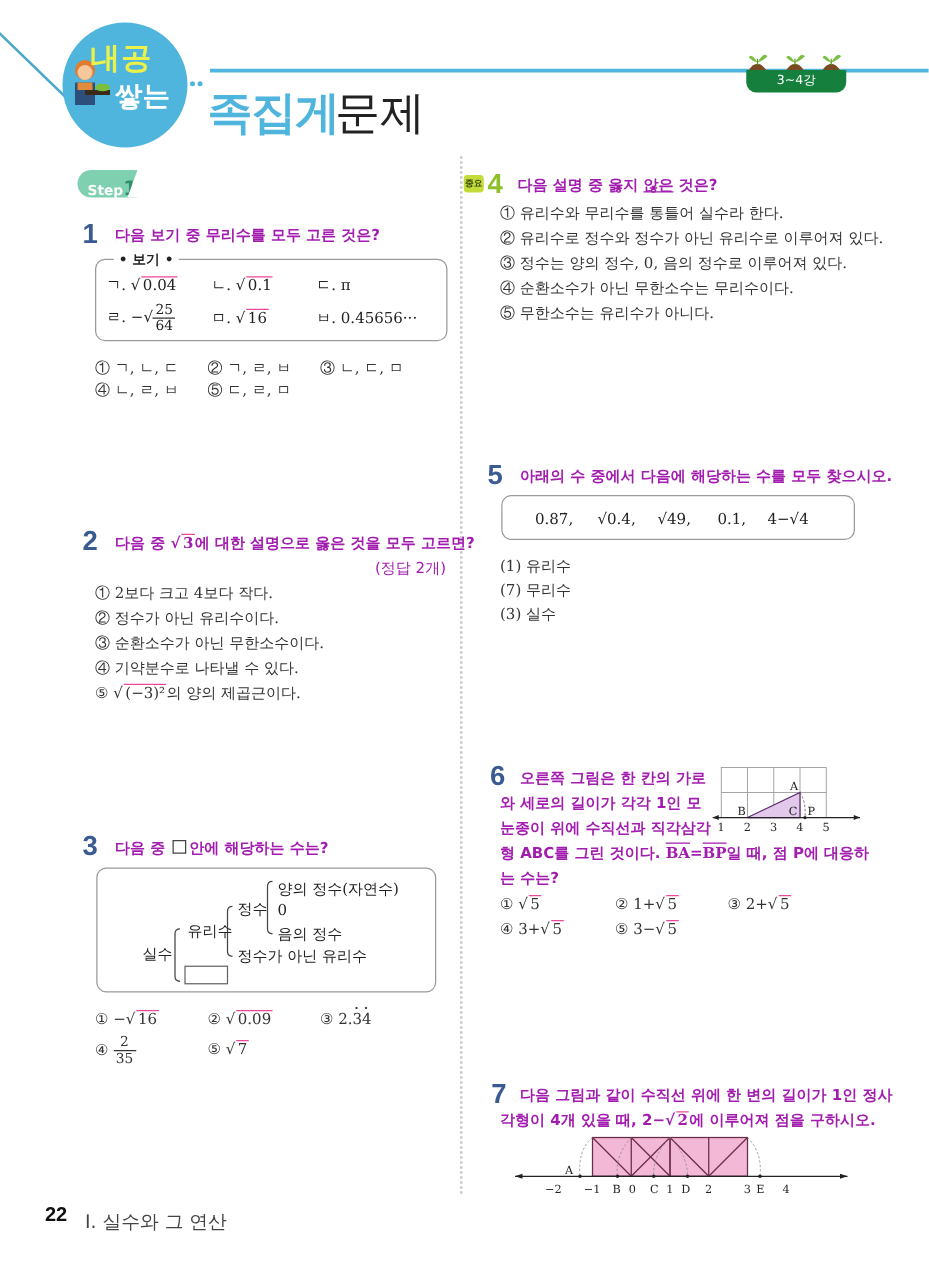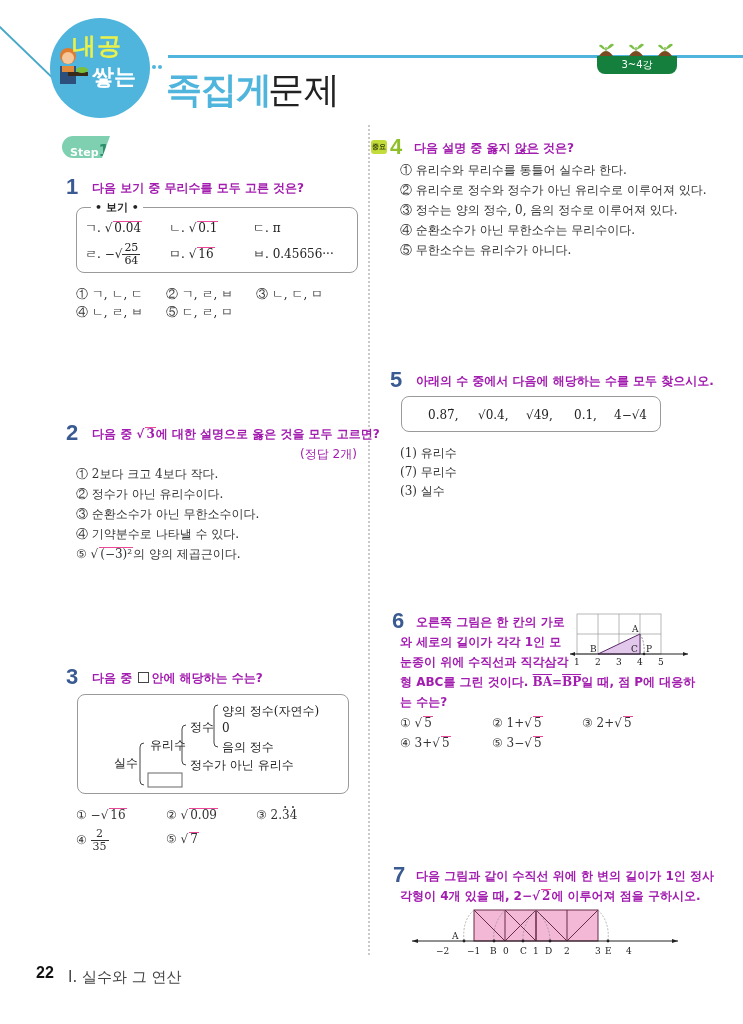--- a/index.html
+++ b/index.html
@@ -161,21 +161,21 @@
 <div class="qnum qnum-green" style="left:390px;top:134px">4</div>
 <div class="qtext" style="left:414px;top:140px"><span>다음 설명 중 옳지</span> <span class="underline">않은</span> <span>것은?</span></div>
 <div class="body-text" style="left:400px;top:162px">① 유리수와 무리수를 통틀어 실수라 한다.</div>
 <div class="body-text" style="left:400px;top:182px">② 유리수로 정수와 정수가 아닌 유리수로 이루어져 있다.</div>
 <div class="body-text" style="left:400px;top:202px">③ 정수는 양의 정수, 0, 음의 정수로 이루어져 있다.</div>
 <div class="body-text" style="left:400px;top:222px">④ 순환소수가 아닌 무한소수는 무리수이다.</div>
 <div class="body-text" style="left:400px;top:242px">⑤ 무한소수는 유리수가 아니다.</div>
 
 <div class="qnum" style="left:390px;top:367px">5</div>
 <div class="qtext" style="left:416px;top:373px">아래의 수 중에서 다음에 해당하는 수를 모두 찾으시오.</div>
-<div class="box" style="left:401px;top:396px;width:260px;height:36px">
+<div class="box" style="left:401px;top:396px;width:283px;height:36px">
   <div class="cell" style="left:26px;top:11px">0.87̇,</div>
   <div class="cell" style="left:76px;top:11px">√0.4,</div>
   <div class="cell" style="left:124px;top:11px">√49,</div>
   <div class="cell" style="left:172px;top:11px">0.1,</div>
   <div class="cell" style="left:212px;top:11px">4−√4</div>
 </div>
 <div class="body-text" style="left:400px;top:445px">(1) 유리수</div>
 <div class="body-text" style="left:400px;top:464px">(7) 무리수</div>
 <div class="body-text" style="left:400px;top:483px">(3) 실수</div>
 

